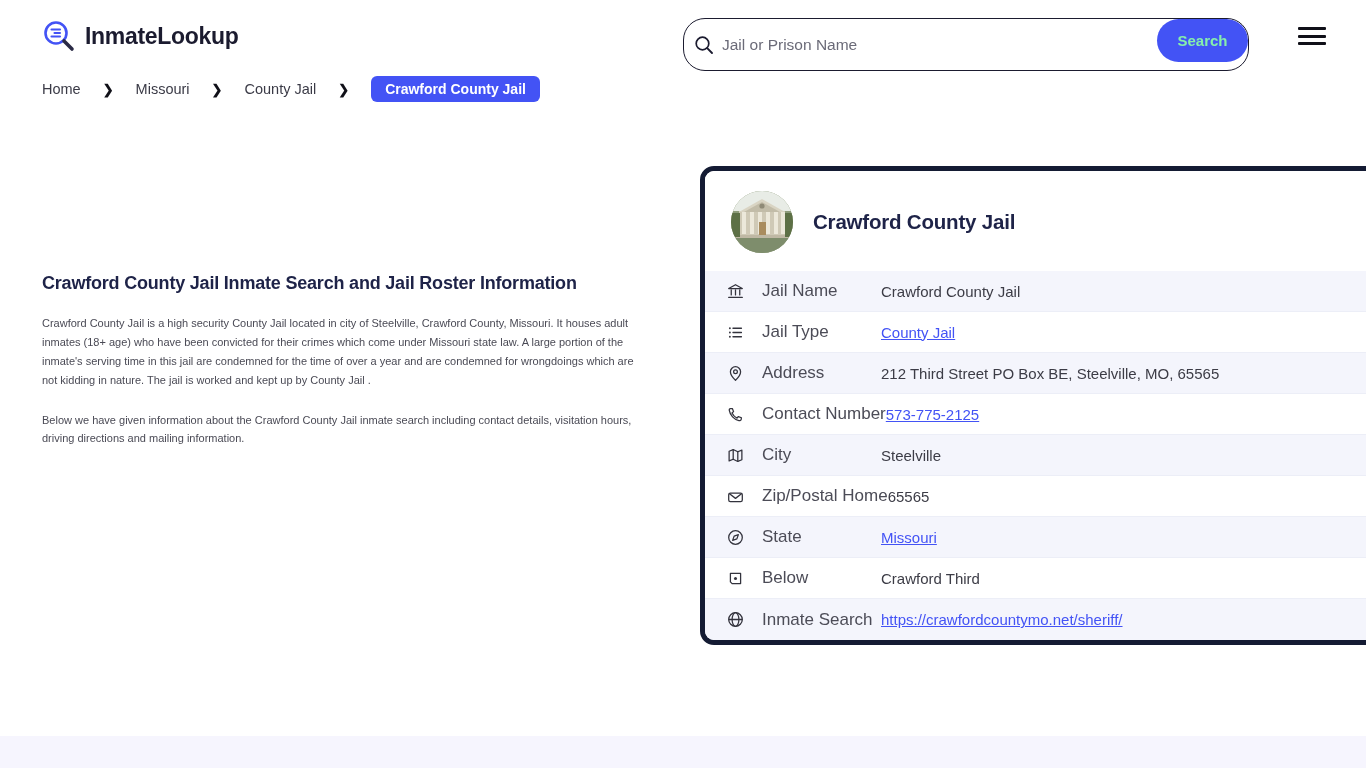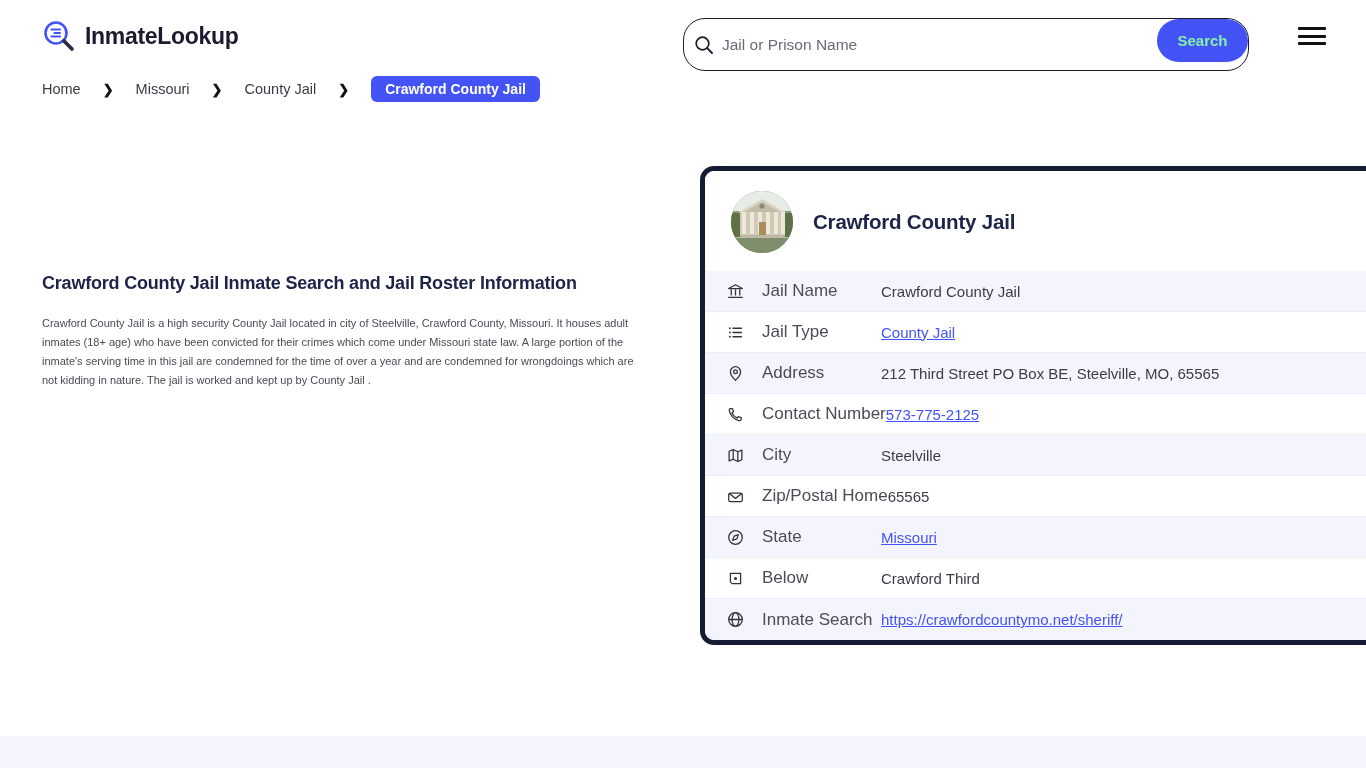--- a/index.html
+++ b/index.html
@@ -295,20 +295,21 @@
     <a class="crumb" href="#">Missouri</a>
     <span class="crumb-sep">❯</span>
     <a class="crumb" href="#">County Jail</a>
     <span class="crumb-sep">❯</span>
     <span class="crumb-current">Crawford County Jail</span>
   </div>
 
   <div class="left-col">
     <h1 class="page-title">Crawford County Jail Inmate Search and Jail Roster Information</h1>
     <p class="body-para">Crawford County Jail is a high security County Jail located in city of Steelville, Crawford County, Missouri. It houses adult inmates (18+ age) who have been convicted for their crimes which come under Missouri state law. A large portion of the inmate's serving time in this jail are condemned for the time of over a year and are condemned for wrongdoings which are not kidding in nature. The jail is worked and kept up by County Jail .</p>
+    <p class="body-para">Below we have given information about the Crawford County Jail inmate search including contact details, visitation hours, driving directions and mailing information.</p>
   </div>
 
   <div class="info-card">
 
     <div class="card-head">
       <div class="card-thumb">
         <svg viewBox="0 0 62 62">
           <rect x="0" y="0" width="62" height="62" fill="#8d9b7a"></rect>
           <rect x="0" y="0" width="62" height="20" fill="#e8ece6"></rect>
           <rect x="0" y="44" width="62" height="18" fill="#7e8d6c"></rect>

